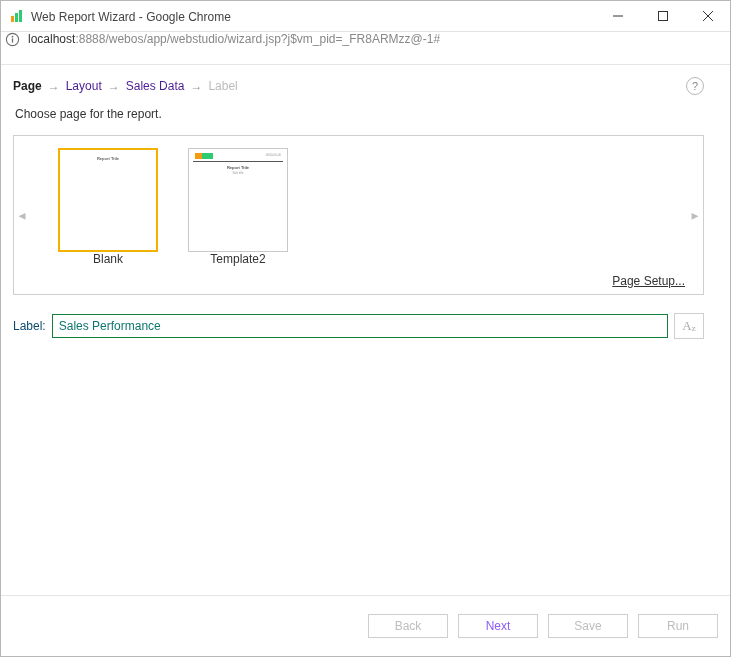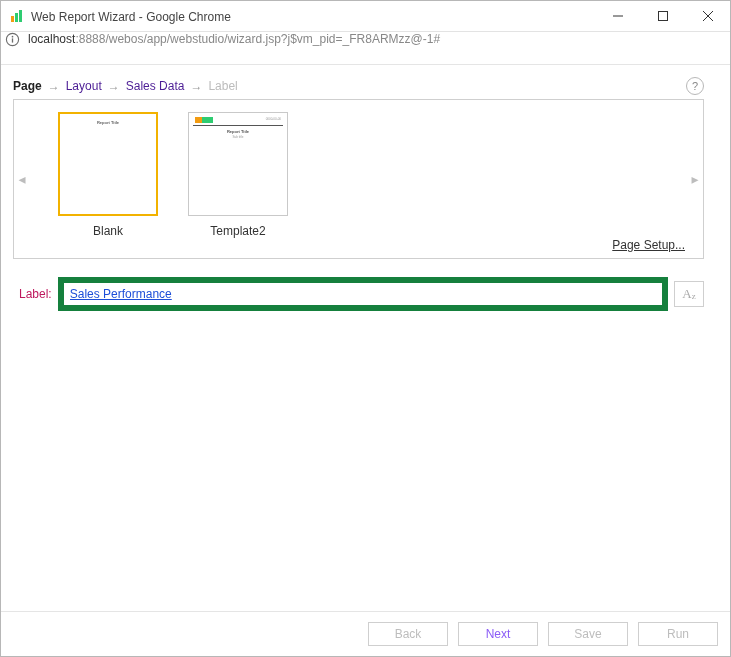--- a/index.html
+++ b/index.html
@@ -147,21 +147,20 @@
     background: #fff;
     border: 1px solid #c9c9c9;
     box-sizing: border-box;
     position: relative;
     overflow: hidden;
   }
   .thumb.selected {
     border: 2px solid #f2b200;
   }
   .thumb-caption {
-    margin-top: 8px;
     font-size: 12px;
     color: #333;
   }
   
   .thumb.blank .tiny {
     position: absolute;
     top: 6px;
     left: 0;
     right: 0;
     text-align: center;
@@ -224,33 +223,31 @@
     font-size: 12px;
   }
   
   .label-row {
     display: flex;
     align-items: center;
     margin-top: 18px;
     gap: 6px;
   }
   .label-row .lbl {
-    color: #be185d;
-    margin-left: 6px;
+    color: #0c4a6e;
   }
   .label-input {
     flex: 1;
     height: 22px;
-    border: 6px solid #15803d;
+    border: 1px solid #15803d;
     padding: 0 6px;
     font-family: inherit;
     font-size: 12px;
-    color: #1d4ed8;
+    color: #0f766e;
     outline: none;
-    text-decoration: underline;
   }
   .font-btn {
     width: 28px;
     height: 24px;
     border: 1px solid #cfcfcf;
     background: #fff;
     display: flex;
     align-items: center;
     justify-content: center;
     color: #aaa;
@@ -258,21 +255,21 @@
   }
   .font-btn .big { font-size: 13px; }
   .font-btn .small { font-size: 9px; position: relative; top:2px; }
   
   .footer {
     height: 44px;
     border-top: 1px solid #e5e5e5;
     display: flex;
     align-items: center;
     justify-content: flex-end;
-    padding: 0 12px;
+    padding: 8px 12px;
     gap: 10px;
   }
   .btn {
     width: 80px;
     height: 24px;
     border: 1px solid #cfcfcf;
     background: #fff;
     font-family: inherit;
     font-size: 12px;
     color: #8b5cf6;
@@ -337,20 +334,21 @@
       <span class="step">Layout</span>
       <span class="arrow">→</span>
       <span class="step">Sales Data</span>
       <span class="arrow">→</span>
       <span class="step disabled">Label</span>
       <span class="help-circle">
         <span>?</span>
       </span>
     </div>
 
+    <div class="subtitle">Choose page for the report.</div>
 
     <div class="templates-box">
       <div class="nav-btn left">
         <span>◂</span>
       </div>
 
       <div class="templates-scroll">
 
         <div class="template-item">
           <div class="thumb blank selected">

